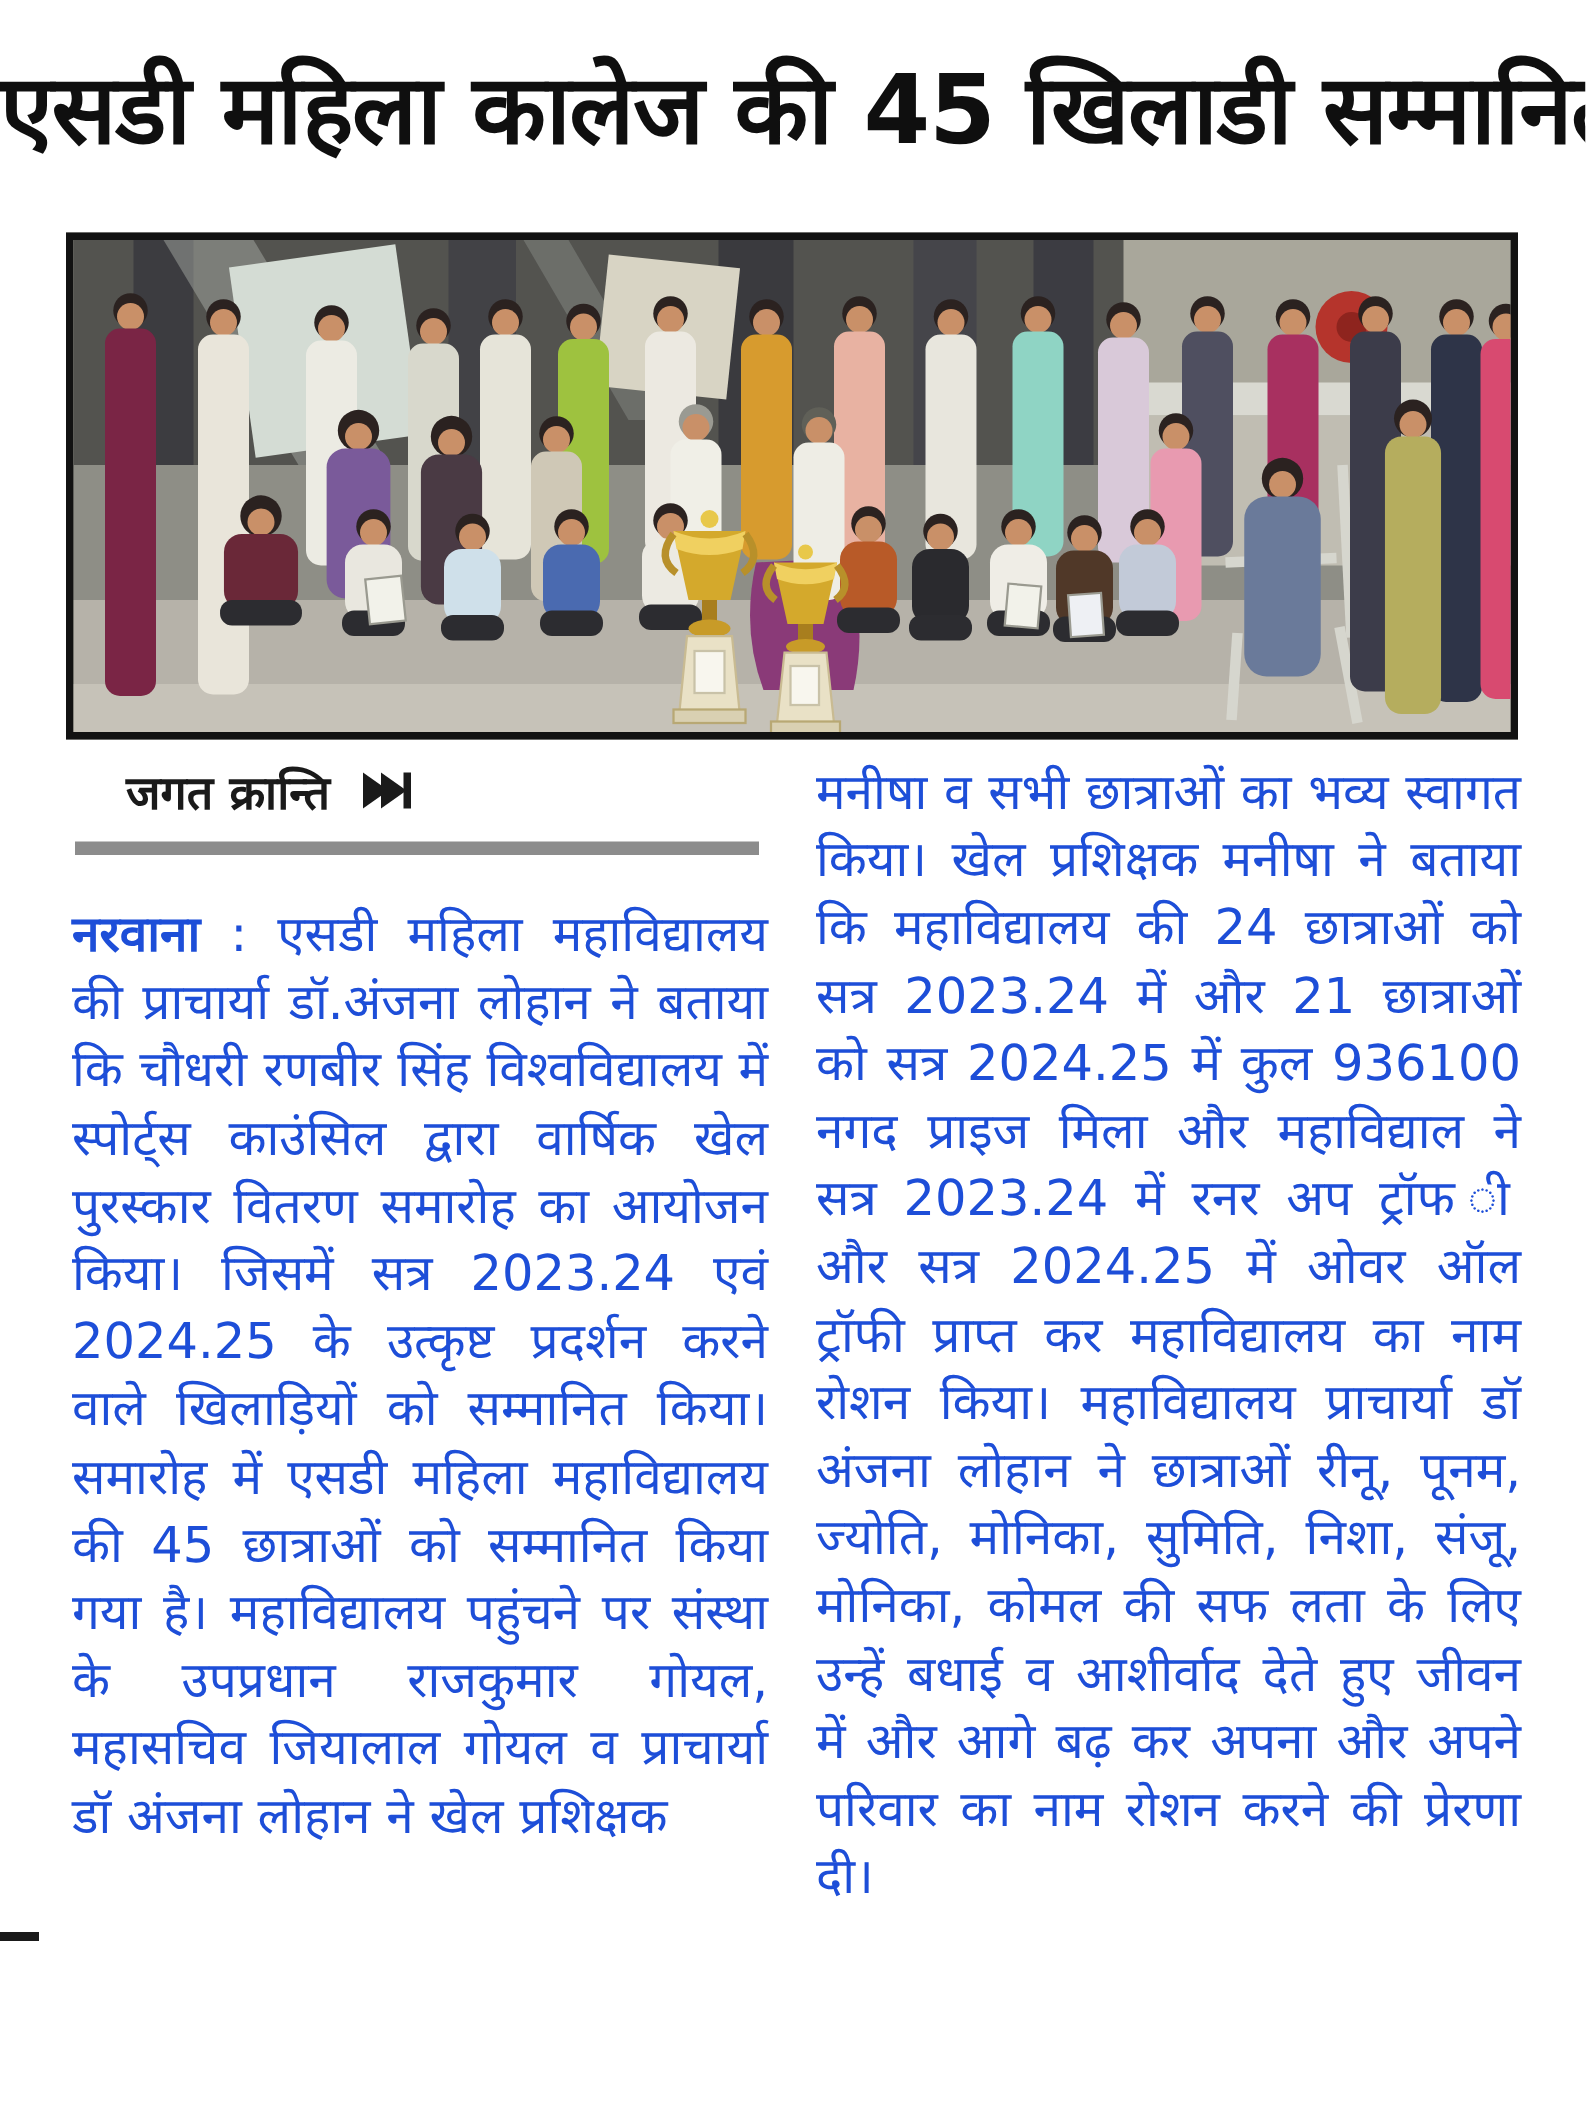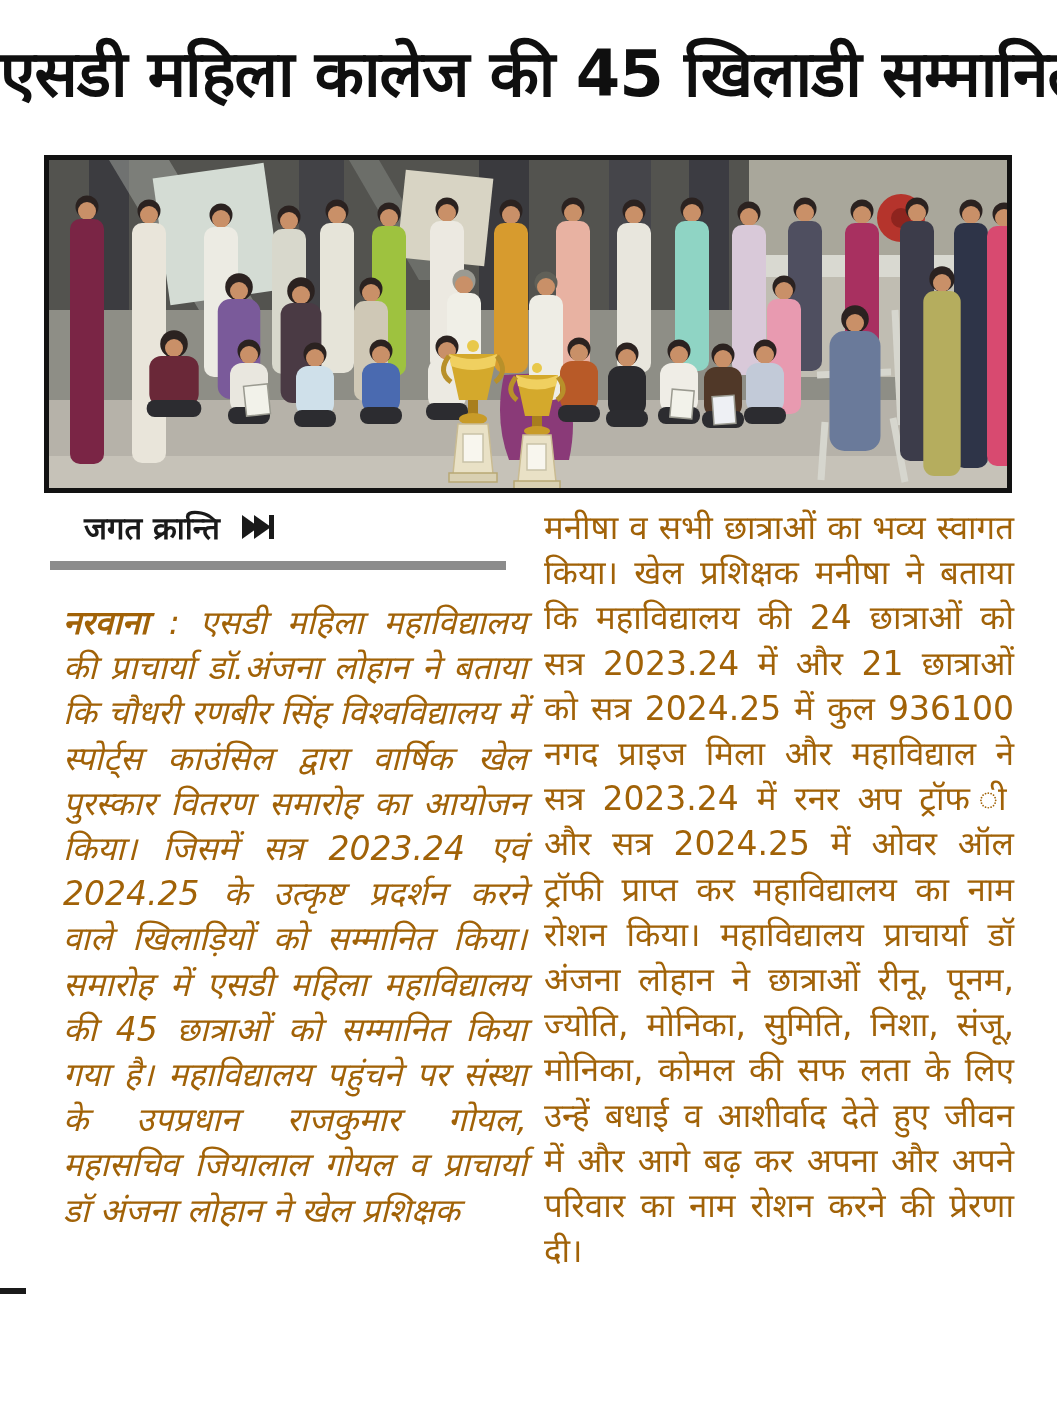--- a/index.html
+++ b/index.html
@@ -13,22 +13,22 @@
   .photo-frame svg{display:block;}
   .byline{position:absolute;top:506px;left:84px;font-size:31px;font-weight:bold;
           color:#1a1a1a;display:flex;align-items:center;gap:22px;white-space:nowrap;justify-content:center;}
   .ff-icon{display:inline-flex;align-items:center;}
   .ff-icon .tri{width:0;height:0;border-top:12px solid transparent;
                 border-bottom:12px solid transparent;border-left:17px solid #1a1a1a;}
   .ff-icon .tri+.tri{margin-left:-5px;}
   .ff-icon .bar{width:5px;height:24px;background:#1a1a1a;margin-left:-2px;}
   .byline-rule{position:absolute;top:561px;left:50px;width:456px;height:9px;background:#8c8c8c;}
   .col{position:absolute;font-size:33px;line-height:1.37;text-align:justify;
-       color:#a16207;}
-  .col1{top:600px;left:63px;width:464px;font-style:italic;}
+       color:#1d4ed8;}
+  .col1{top:600px;left:48px;width:464px;}
   .col2{top:505px;left:544px;width:470px;}
   .lead{font-weight:bold;}
   .margin-dash{position:absolute;top:1288px;left:0;width:26px;height:6px;background:#1a1a1a;}
 </style>
 </head>
 <body>
 
 <div class="page">
 
   <h1 class="headline">एसडी महिला कालेज की 45 खिलाडी सम्मानित</h1>

